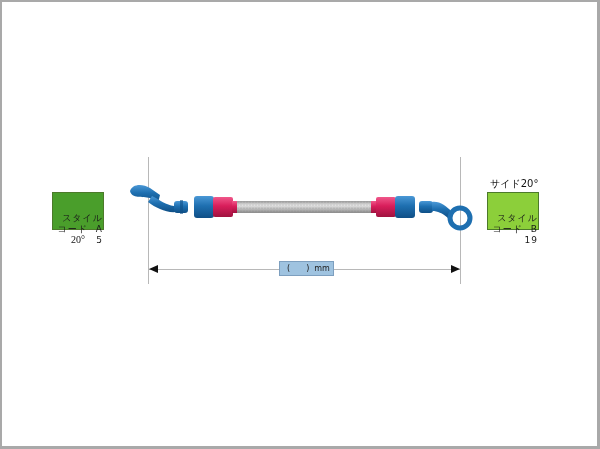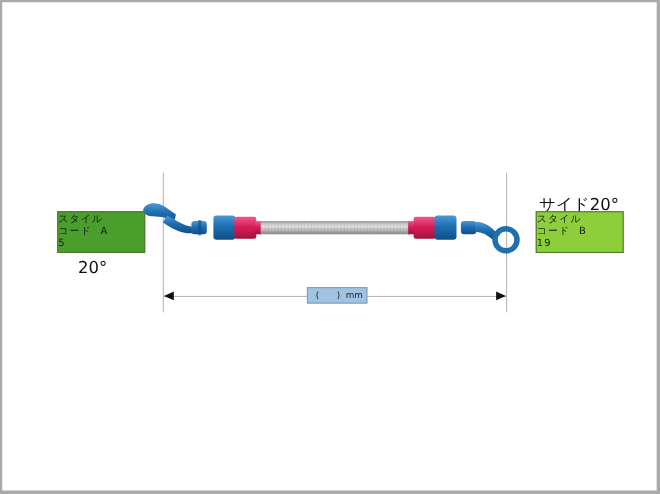--- a/index.html
+++ b/index.html
@@ -9,26 +9,26 @@
            border-top: 2px solid #a9a9a9; border-left: 2px solid #a9a9a9;
            border-right: 3px solid #a9a9a9; border-bottom: 3px solid #a9a9a9; background: #fff; }
   .vline { position: absolute; width: 1px; background: #b8b8b8; }
   .dimline { position: absolute; height: 1px; background: #b8b8b8; }
   .arrow-left { position: absolute; width: 0; height: 0; border-top: 4px solid transparent; border-bottom: 4px solid transparent; border-right: 9px solid #111; }
   .arrow-right { position: absolute; width: 0; height: 0; border-top: 4px solid transparent; border-bottom: 4px solid transparent; border-left: 9px solid #111; }
   .dimbox { position: absolute; left: 279px; top: 261px; width: 55px; height: 15px; background: #9fc3e0;
             border: 1px solid #7d9fbf; box-sizing: border-box; font-size: 8px; color: #222;
             display: flex; align-items: center; padding-left: 7px; }
   .dimbox .gap { display: inline-block; width: 16px; }
-  .codebox { position: absolute; width: 80px; height: 38px; box-sizing: border-box;
+  .codebox { position: absolute; width: 52px; height: 38px; box-sizing: border-box;
              border: 1px solid #4c7a2a; color: #1a1a1a; font-size: 9px; line-height: 11px;
-             text-align: left; padding-top: 2px; letter-spacing: 1px; }
+             text-align: right; padding-top: 20px; letter-spacing: 1px; }
   .codebox.a { left: 52px; top: 192px; background: #4a9e2b; }
   .codebox.b { left: 487px; top: 192px; background: #8ccf3a; }
-  .caption { position: absolute; font-size: 15px; color: #111; }
+  .caption { position: absolute; font-size: 10px; color: #111; }
   svg { position: absolute; left: 0; top: 0; }
 </style>
 </head>
 <body>
 
 <div class="frame"></div>
 
 <div class="vline" style="left:148px; top:157px; height:127px;"></div>
 <div class="vline" style="left:460px; top:157px; height:127px;"></div>
 
@@ -99,21 +99,21 @@
 </svg>
 
 <div class="codebox a">
   <div>スタイル</div>
   <div>
     <span>コード</span>
     <span style="margin-left:4px;">A</span>
   </div>
   <div>5</div>
 </div>
-<div class="caption" style="left:71px; top:234px;">20°</div>
+<div class="caption" style="left:71px; top:234px;font-family:Liberation Serif, serif;">20°</div>
 
 <div class="caption" style="left:490px; top:177px;">サイド20°</div>
 <div class="codebox b">
   <div>スタイル</div>
   <div>
     <span>コード</span>
     <span style="margin-left:4px;">B</span>
   </div>
   <div>19</div>
 </div>

